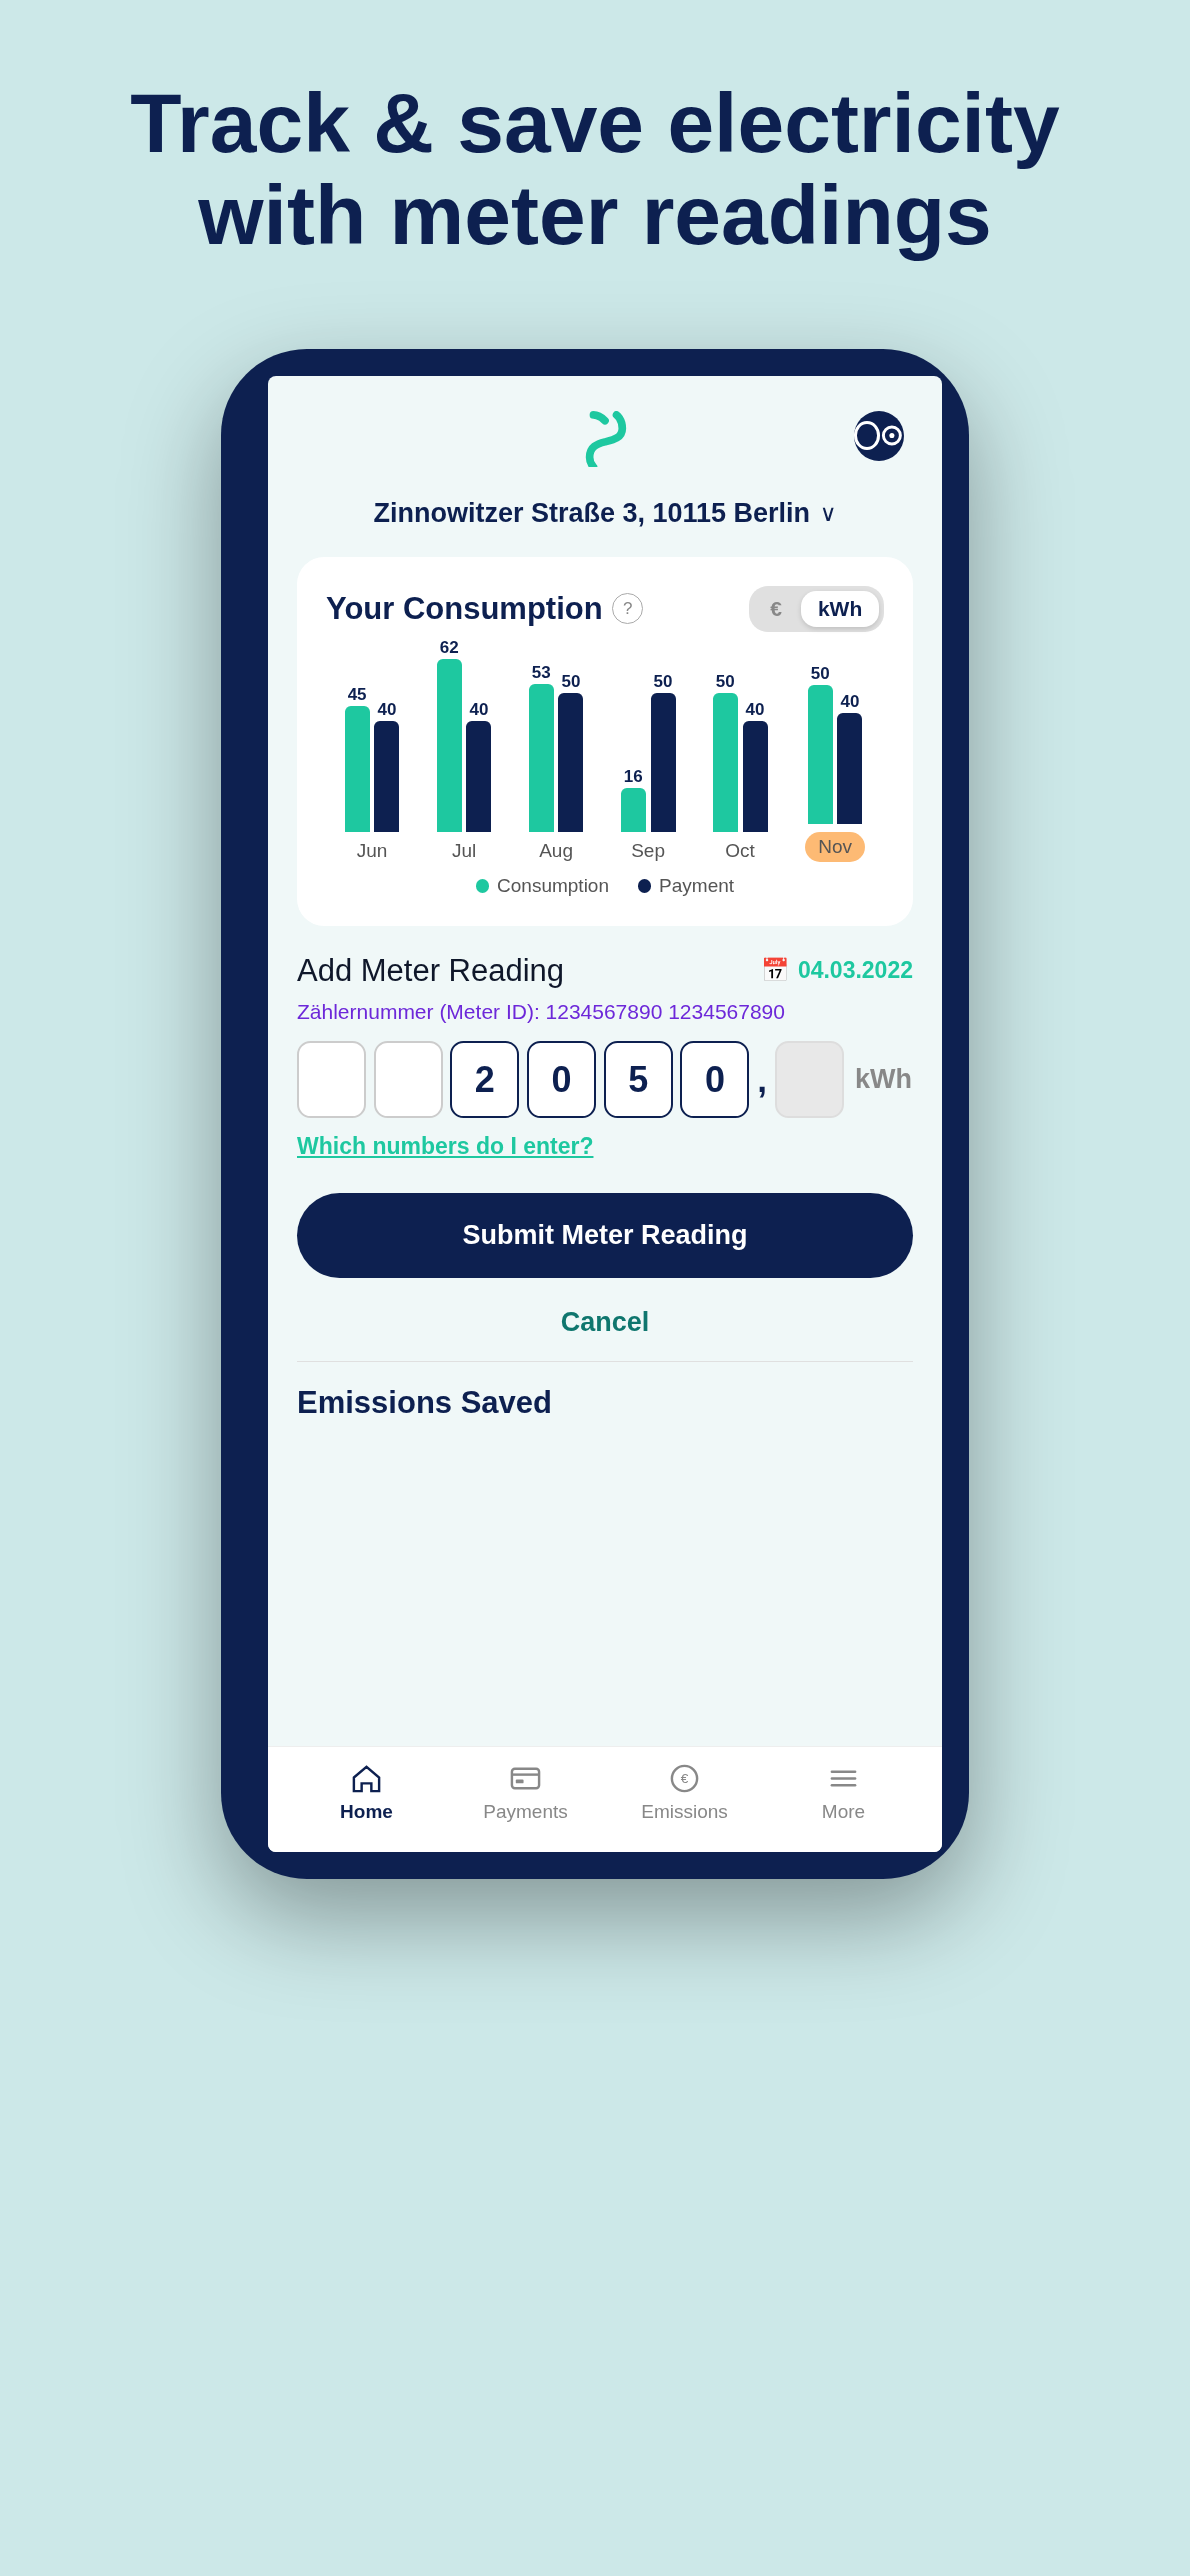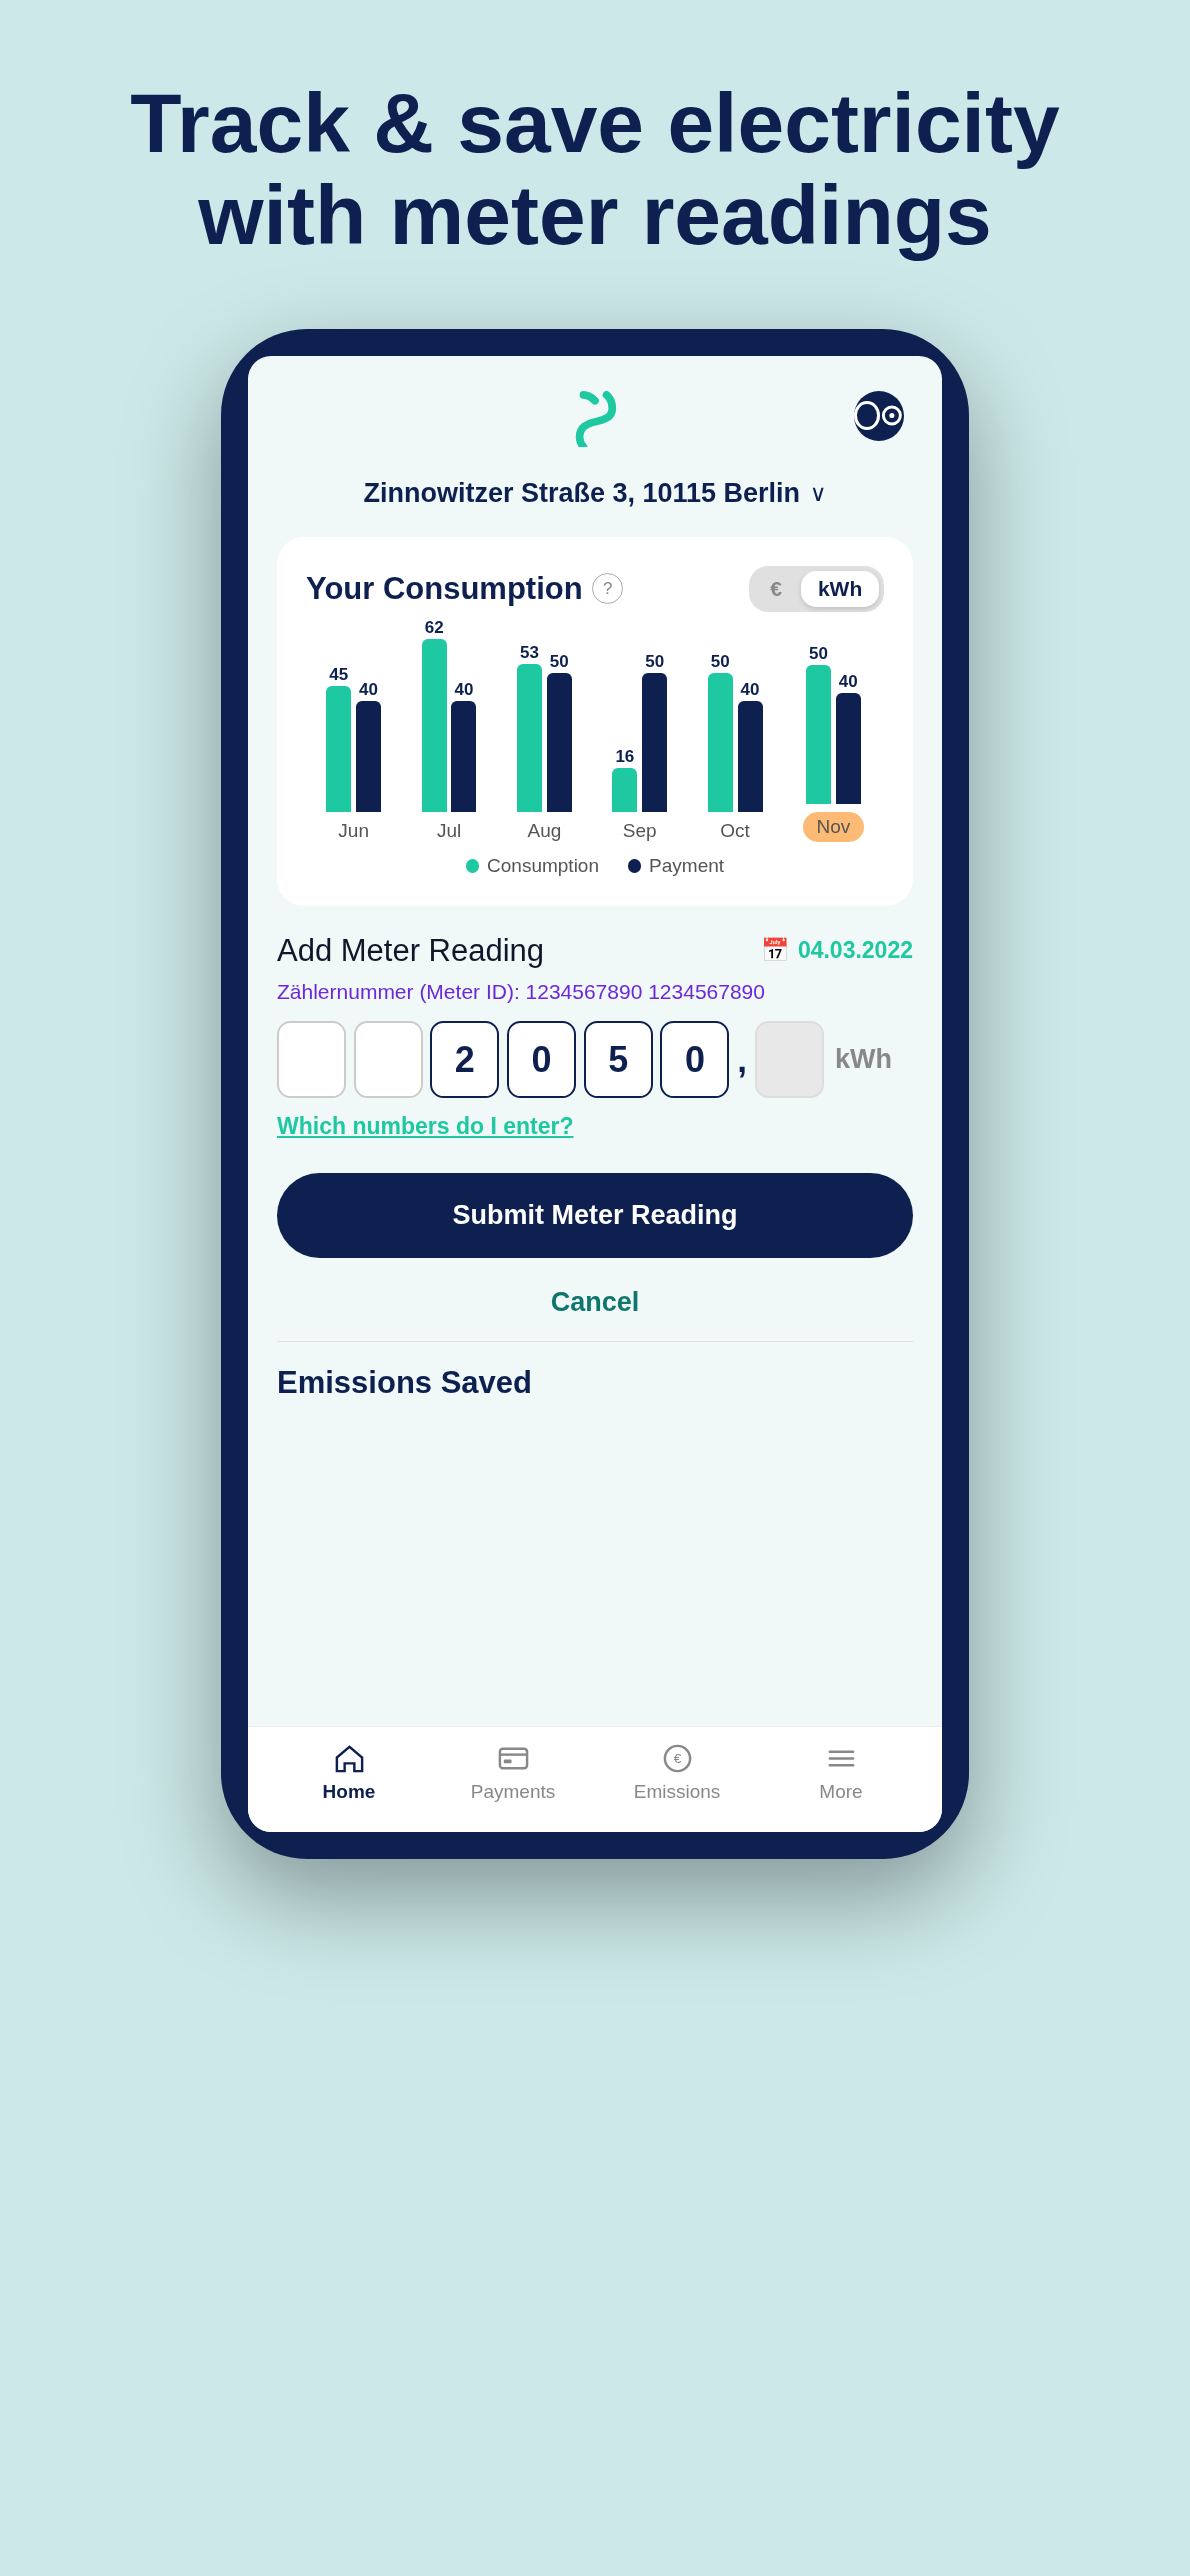--- a/index.html
+++ b/index.html
@@ -12,35 +12,36 @@
       flex-direction: column;
       align-items: center;
       padding: 77px 0 58px;
     }
     .headline {
       font-size: 84px;
       font-weight: 900;
       color: #0d2050;
       text-align: center;
       line-height: 1.1;
-      margin-bottom: 67px;
+      margin-bottom: 87px;
       padding: 0 58px;
     }
     .phone-outer {
       width: 748px;
       background: #0d2050;
       border-radius: 86px;
       padding: 27px;
       box-shadow: 0 38px 96px rgba(0,0,0,0.35);
     }
     .phone-inner {
       background: #f0f8f8;
-      border-radius: 23px;
+      border-radius: 8px;
       overflow: hidden;
       position: relative;
+      margin-left: 20px;
     }
     .phone-screen {
       background: #f0f8f8;
       min-height: 1476px;
       display: flex;
       flex-direction: column;
     }
     
     .app-header {
       display: flex;

